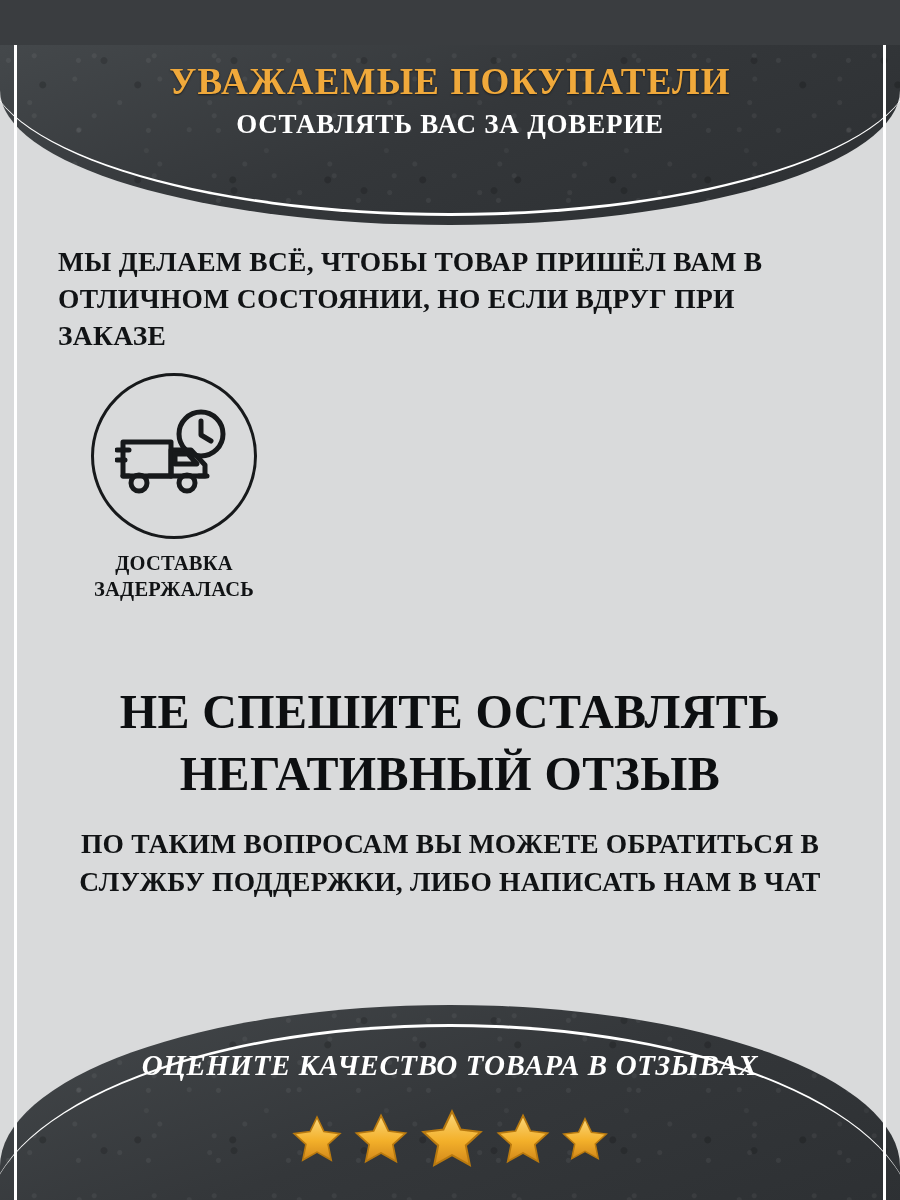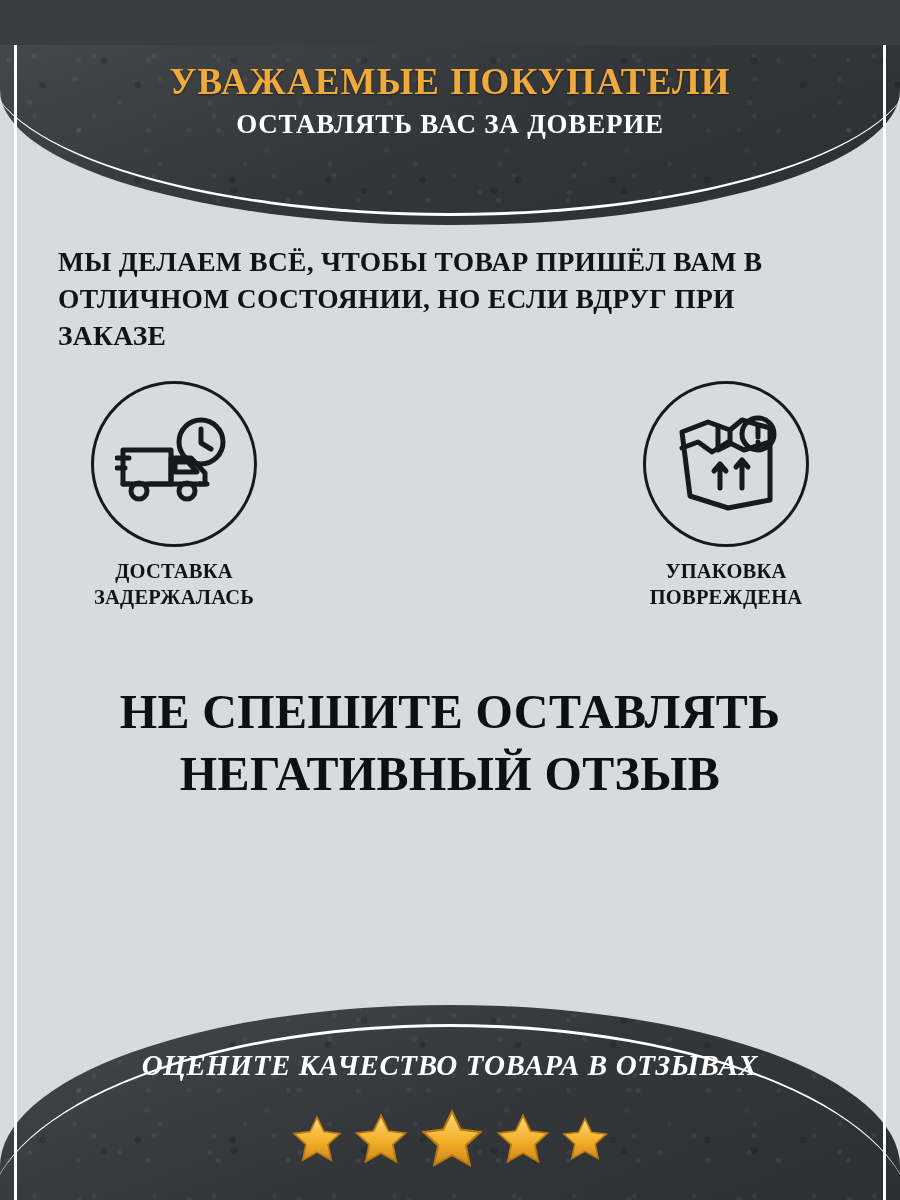--- a/index.html
+++ b/index.html
@@ -127,21 +127,21 @@
     text-align: left;
     font-size: 27.5px;
     font-weight: bold;
     line-height: 1.35;
     color: #111315;
     letter-spacing: 0.3px;
   }
 
   .icons-row {
     position: absolute;
-    top: 336px;
+    top: 328px;
     left: 48px;
     width: 804px;
     display: flex;
     justify-content: space-between;
     align-items: flex-start;
     gap: 40px;
   }
   .icon-col {
     width: 252px;
     display: flex;
@@ -258,45 +258,26 @@
           <path d="M2 46 h12 M2 56 h8"></path>
 
           <circle cx="86" cy="30" r="22"></circle>
           <path d="M86 17 v14 l10 6"></path>
         </svg>
       </div>
       <div class="icon-caption">ДОСТАВКА ЗАДЕРЖАЛАСЬ</div>
     </div>
 
 
-    <div class="icon-col">
-      <div class="icon-circle">
-        <svg width="116" height="112" viewBox="0 0 116 112" fill="none" stroke="#17191b" stroke-width="5" stroke-linecap="round" stroke-linejoin="round">
-
-          <path d="M14 24 L40 14 L62 22 L74 12 L102 20 L102 92 L60 100 L22 88 Z"></path>
-
-          <path d="M14 40 L30 34 L44 44 L60 34 L76 42 L102 34"></path>
-
-          <path d="M50 18 L50 42 L62 36 L62 22"></path>
-
-          <path d="M52 80 L52 56 M46 63 L52 56 L58 63"></path>
-          <path d="M74 80 L74 52 M68 59 L74 52 L80 59"></path>
-
-          <circle cx="90" cy="26" r="16"></circle>
-          <path d="M90 18 L90 29"></path>
-          <path d="M90 34 L90 34.5"></path>
-        </svg>
-      </div>
-      <div class="icon-caption">УПАКОВКА ПОВРЕЖДЕНА</div>
-    </div>
 
   </div>
 
   <div class="headline">НЕ СПЕШИТЕ ОСТАВЛЯТЬ НЕГАТИВНЫЙ ОТЗЫВ</div>
 
+  <div class="support">ПО ТАКИМ ВОПРОСАМ ВЫ МОЖЕТЕ ОБРАТИТЬСЯ В СЛУЖБУ ПОДДЕРЖКИ, ЛИБО НАПИСАТЬ НАМ В ЧАТ</div>
 
   <div class="band band-bottom"></div>
 
   <div class="footer">
     <div class="footer-text">ОЦЕНИТЕ КАЧЕСТВО ТОВАРА В ОТЗЫВАХ</div>
     <div class="stars">
       <svg class="star" width="56" height="56" viewBox="0 0 24 24">
         <defs>
           <linearGradient id="gs1" x1="0" y1="0" x2="0" y2="1">
             <stop offset="0%" stop-color="#fbd77a"></stop>

